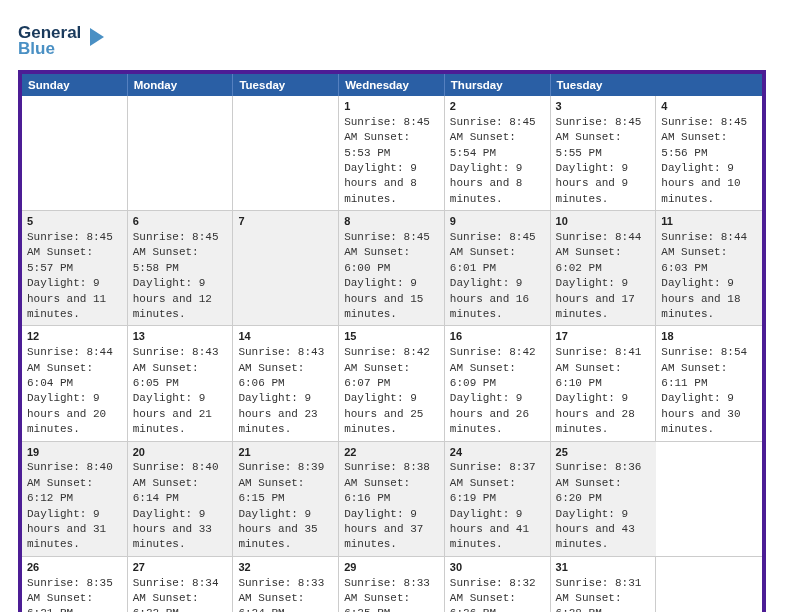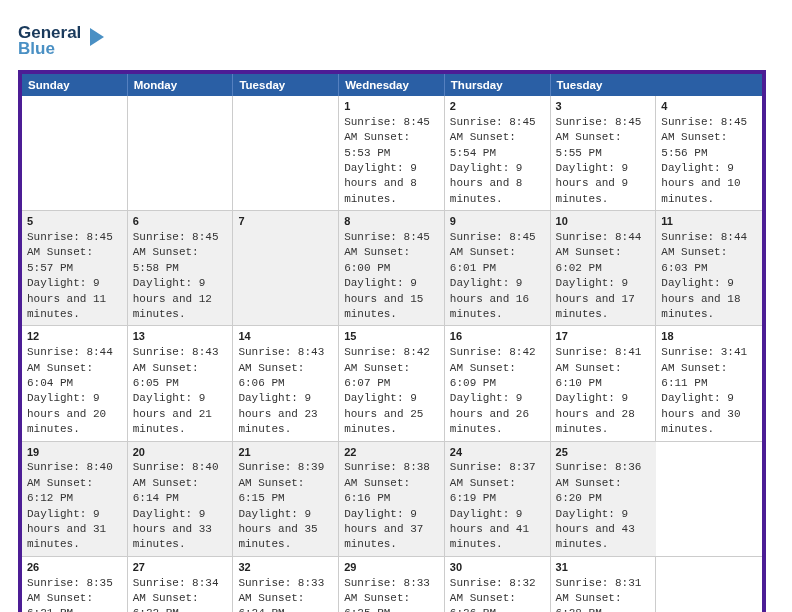--- a/index.html
+++ b/index.html
@@ -247,21 +247,21 @@
           </div>
           <div class="cal-cell">
             <span class="day-num">17</span>
             <div class="info">Sunrise: 8:41 AM
 Sunset: 6:10 PM
 Daylight: 9 hours
 and 28 minutes.</div>
           </div>
           <div class="cal-cell">
             <span class="day-num">18</span>
-            <div class="info">Sunrise: 3:41 AM
+            <div class="info">Sunrise: 8:54 AM
 Sunset: 6:11 PM
 Daylight: 9 hours
 and 30 minutes.</div>
           </div>
         </div>
         <div class="cal-row">
           <div class="cal-cell shaded">
             <span class="day-num">19</span>
             <div class="info">Sunrise: 8:40 AM
 Sunset: 6:12 PM

